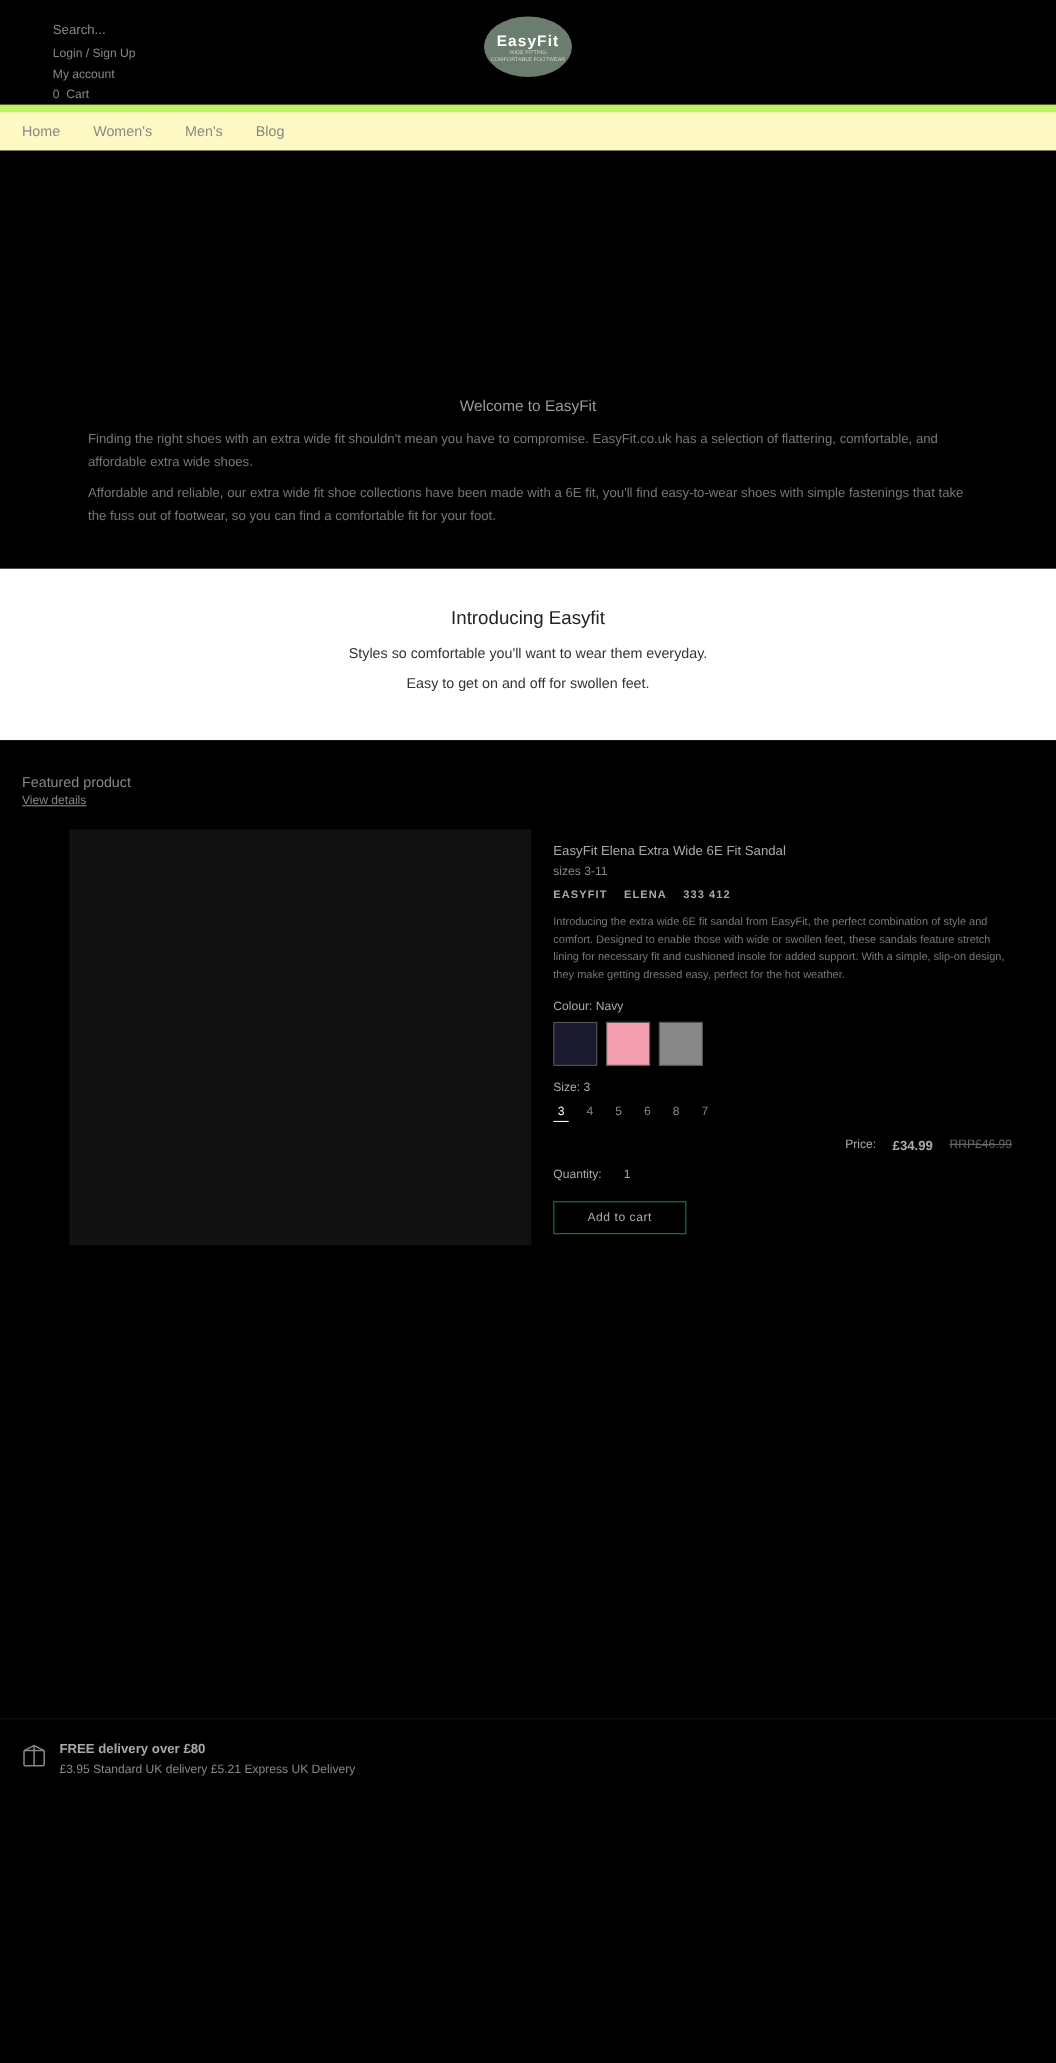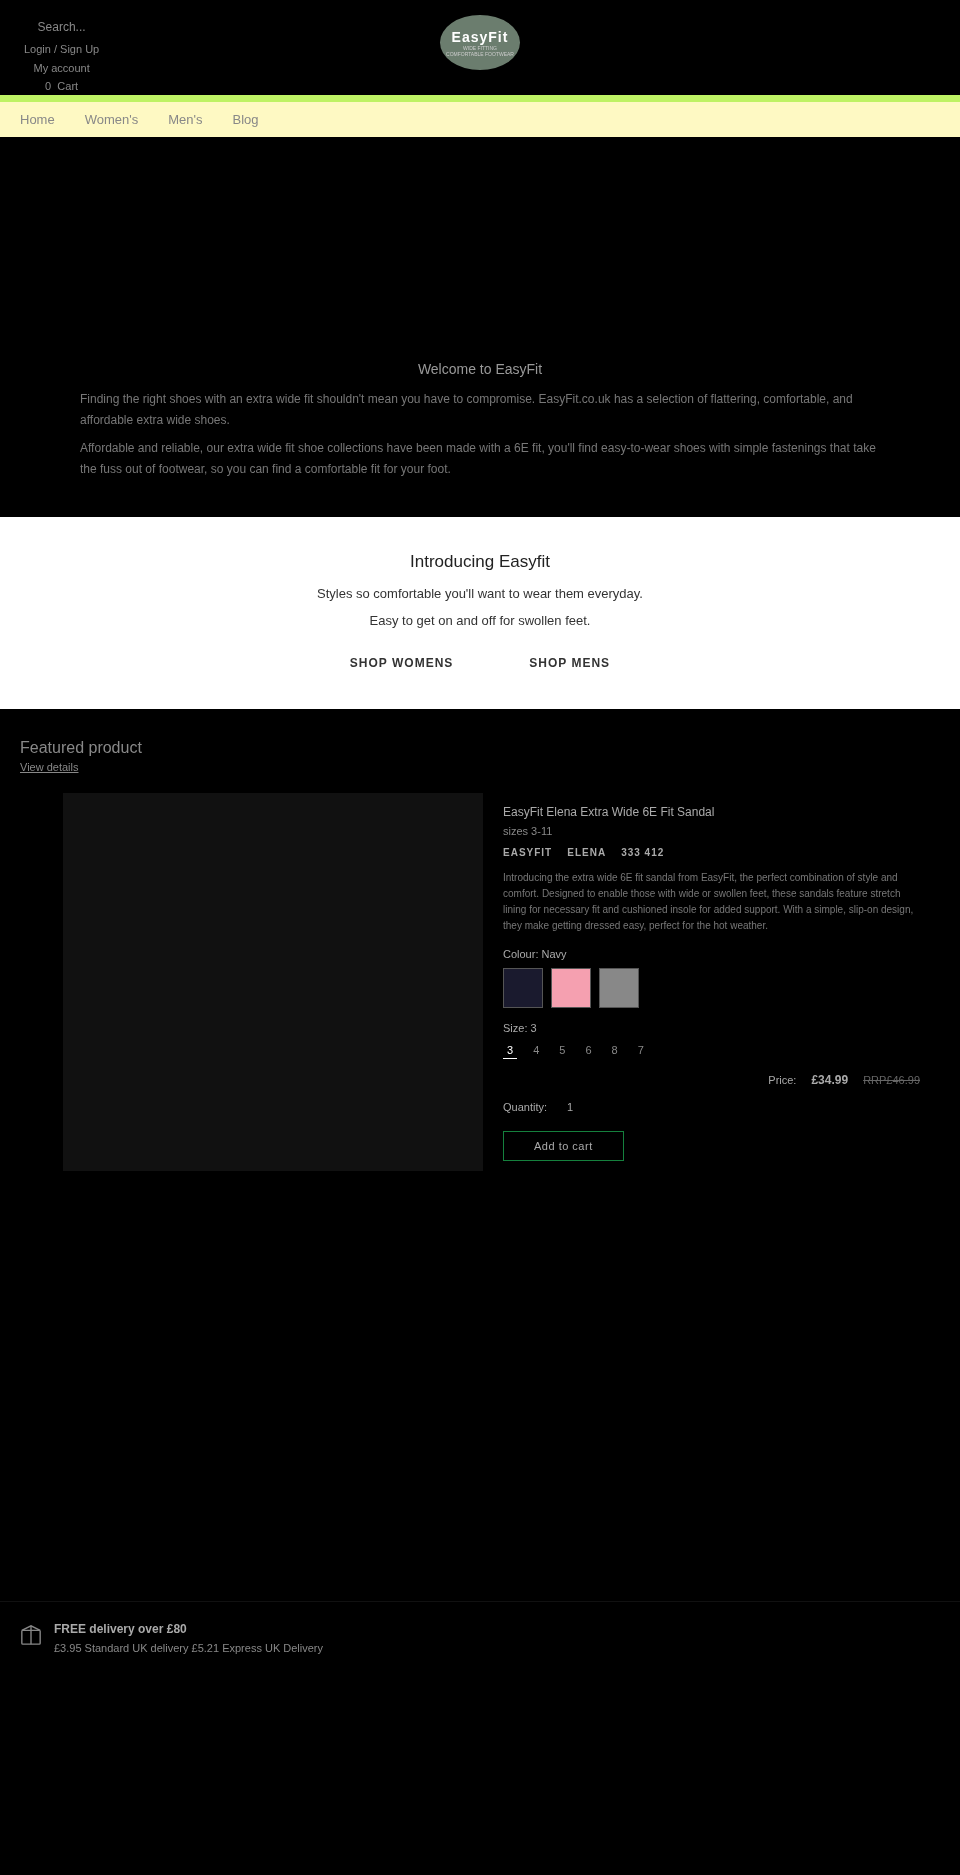--- a/index.html
+++ b/index.html
@@ -42,22 +42,22 @@
     }
     .logo-oval .brand-tagline {
       font-size: 5px;
       color: #ccc;
       text-align: center;
       line-height: 1.2;
     }
     .header-top-left {
       position: absolute;
       top: 20px;
-      left: 24px;
-      text-align: center;
+      left: 48px;
+      text-align: left;
     }
     .search-text {
       font-size: 12px;
       color: #888;
       margin-bottom: 6px;
     }
     .header-links {
       font-size: 11px;
       color: #888;
       line-height: 1.7;
@@ -141,21 +141,21 @@
       text-transform: uppercase;
       padding: 4px 8px;
     }
 
     
     .featured-section {
       background: #000;
       padding: 30px 20px;
     }
     .featured-label {
-      font-size: 16px;
+      font-size: 13px;
       color: #888;
       margin-bottom: 4px;
     }
     .view-details-link {
       font-size: 11px;
       color: #888;
       text-decoration: underline;
       cursor: pointer;
     }
 
@@ -360,24 +360,20 @@
 <div class="hero-dark">
   <h2>Welcome to EasyFit</h2>
   <p>Finding the right shoes with an extra wide fit shouldn't mean you have to compromise. EasyFit.co.uk has a selection of flattering, comfortable, and affordable extra wide shoes.</p>
   <p>Affordable and reliable, our extra wide fit shoe collections have been made with a 6E fit, you'll find easy-to-wear shoes with simple fastenings that take the fuss out of footwear, so you can find a comfortable fit for your foot.</p>
 </div>
 
 <div class="intro-white">
   <h2>Introducing Easyfit</h2>
   <p>Styles so comfortable you'll want to wear them everyday.</p>
   <p>Easy to get on and off for swollen feet.</p>
-  <div class="intro-buttons">
-    <button class="intro-btn">SHOP WOMENS</button>
-    <button class="intro-btn">SHOP MENS</button>
-  </div>
 </div>
 
 <div class="featured-section">
   <div class="featured-label">Featured product</div>
   <div class="view-details-link">View details</div>
 
   <div class="product-layout">
 
     <div class="product-images-left">
       

